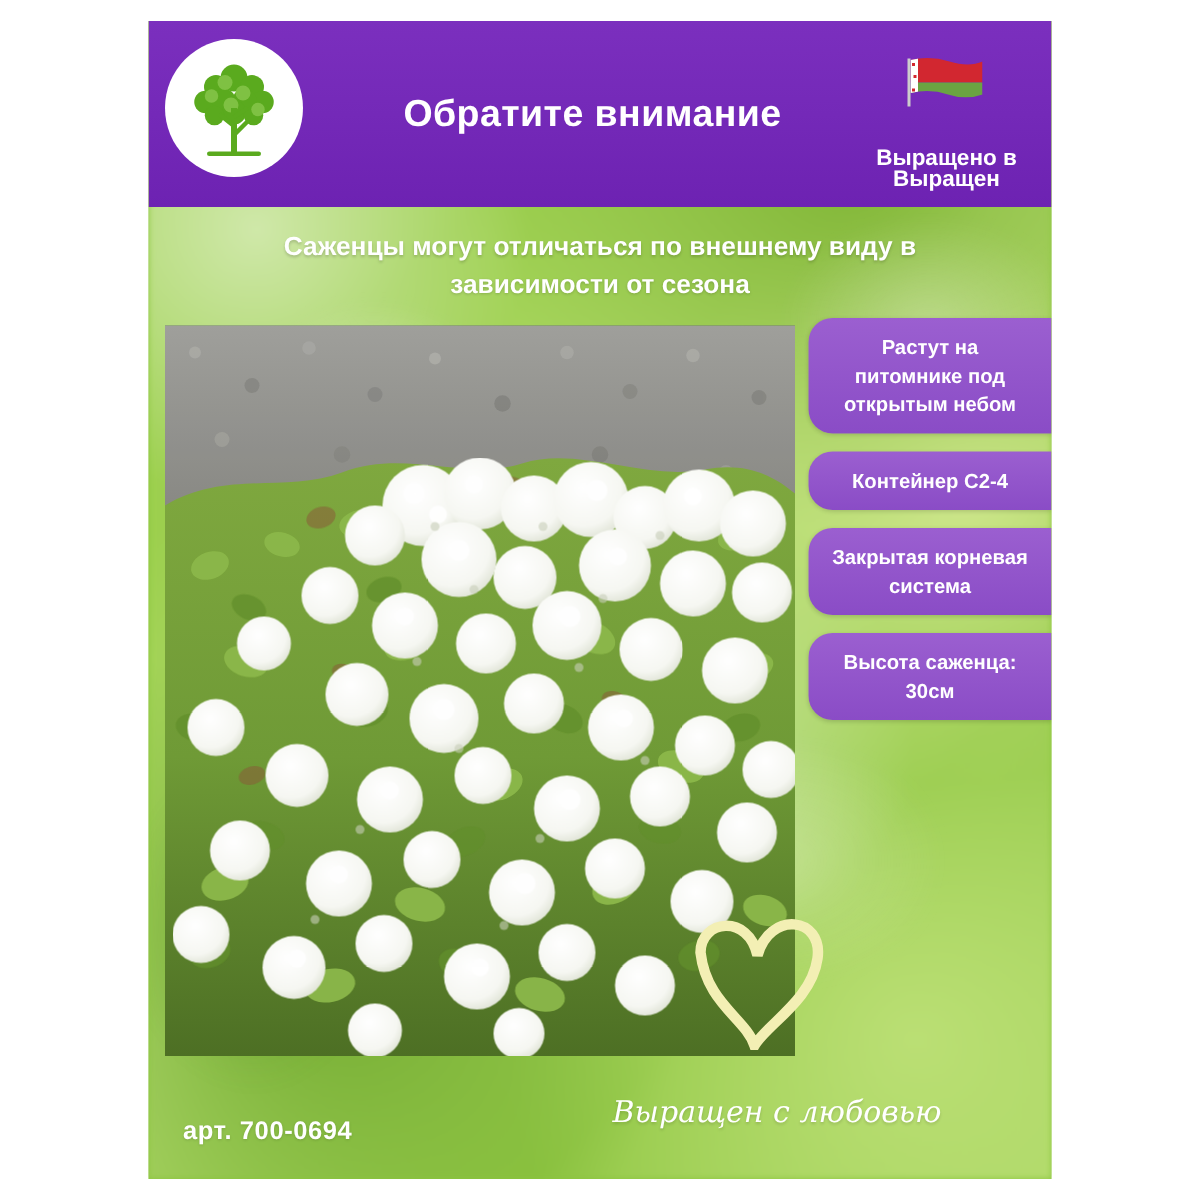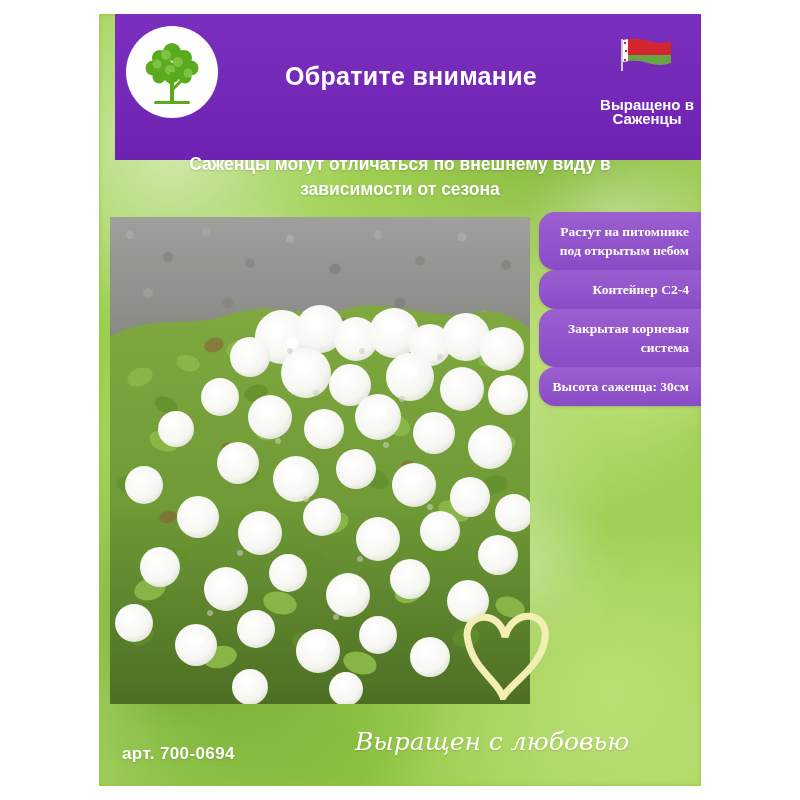--- a/index.html
+++ b/index.html
@@ -43,24 +43,24 @@
       radial-gradient(ellipse 120px 90px at 150px 250px, rgba(255,255,255,0.35), rgba(255,255,255,0) 70%),
       radial-gradient(ellipse 140px 100px at 520px 200px, rgba(255,255,255,0.28), rgba(255,255,255,0) 70%),
       radial-gradient(ellipse 160px 120px at 420px 560px, rgba(255,255,255,0.22), rgba(255,255,255,0) 70%),
       radial-gradient(ellipse 120px 160px at 70px 600px, rgba(60,120,20,0.25), rgba(60,120,20,0) 70%);
     filter: blur(6px);
   }
 
   
   .header {
     position: absolute;
-    left: 16px;
+    left: 0;
     top: 0;
     width: 602px;
-    height: 146px;
+    height: 124px;
     background: linear-gradient(180deg, #7b2fbe 0%, #7429b8 50%, #6d22b2 100%);
   }
   .logo {
     position: absolute;
     left: 11px;
     top: 12px;
     width: 92px;
     height: 92px;
     border-radius: 50%;
     background: #ffffff;
@@ -127,46 +127,46 @@
     top: 198px;
     width: 162px;
   }
   .pill {
     position: relative;
     background: linear-gradient(180deg, #9b5fd0 0%, #8a4cc6 100%);
     color: #ffffff;
     font-size: 13.5px;
     font-weight: bold;
     line-height: 19px;
-    text-align: right;
+    text-align: center;
     padding: 10px 12px;
     border-top-left-radius: 16px;
     border-bottom-left-radius: 16px;
+    margin-bottom: 12px;
     box-shadow: 0 1px 3px rgba(0,0,0,0.15);
-    font-family: Liberation Serif, serif;
   }
 
   
   .love {
     position: absolute;
     right: 18px;
     bottom: 22px;
     width: 330px;
     height: 140px;
   }
   .love-text {
     position: absolute;
     right: 2px;
     bottom: 6px;
     width: 326px;
-    text-align: left;
+    text-align: center;
     color: #ffffff;
     font-family: "DejaVu Serif", serif;
     font-style: italic;
-    font-size: 25px;
+    font-size: 20px;
     line-height: 33px;
     text-shadow: 0 1px 2px rgba(0,0,0,0.15);
   }
   .heart {
     position: absolute;
     right: 118px;
     bottom: 64px;
   }
 
   
@@ -238,21 +238,21 @@
             <rect x="6" y="12" width="2" height="2"></rect>
             <rect x="2" y="16" width="2" height="2"></rect>
             <rect x="5" y="21" width="2" height="2"></rect>
             <rect x="1" y="25" width="2" height="2"></rect>
           </g>
         </g>
         <rect x="2" y="1" width="2" height="32" fill="#cccccc"></rect>
       </svg>
       <div class="cap">
         <div>Выращено в</div>
-        <div>Саженцы</div>
+        <div>Выращен</div>
       </div>
     </div>
   </div>
 
   <div class="subtitle">Саженцы могут отличаться по внешнему виду в зависимости от сезона</div>
 
   <div class="photo">
     <svg width="420" height="487" viewBox="0 0 420 487" aria-hidden="true">
       <defs>
         <linearGradient id="grav" x1="0" y1="0" x2="0" y2="1">

